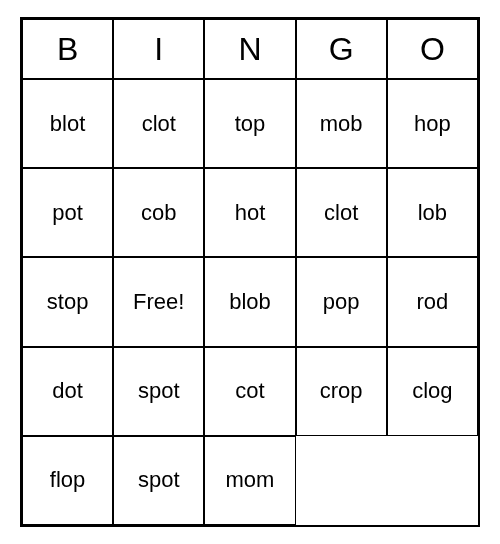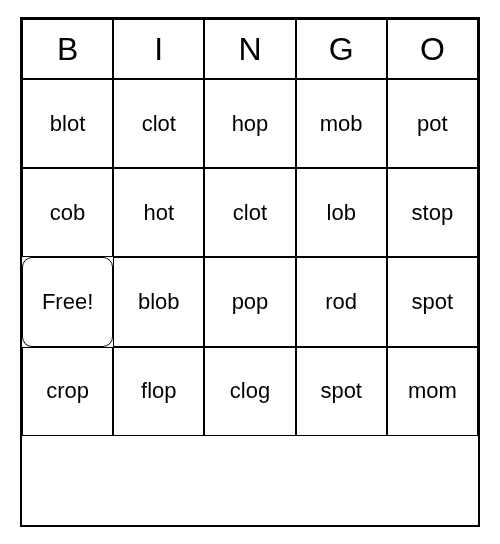--- a/index.html
+++ b/index.html
@@ -40,47 +40,49 @@
       border: 1px solid #000;
       display: flex;
       align-items: center;
       justify-content: center;
       font-size: 22px;
       text-align: right;
     }
 
     .free-cell {
       font-size: 22px;
-      border-radius: 10px;
     }
   </style>
 </head>
 <body>
 
 <div class="bingo-card">
 
   <div class="header-cell">B</div>
   <div class="header-cell">I</div>
   <div class="header-cell">N</div>
   <div class="header-cell">G</div>
   <div class="header-cell">O</div>
 
 <div class="cell">blot</div>
     <div class="cell">clot</div>
+    <div class="cell">top</div>
+    <div class="cell">mob</div>
     <div class="cell">hop</div>
-    <div class="cell">mob</div>
     <div class="cell">pot</div>
     <div class="cell">cob</div>
     <div class="cell">hot</div>
     <div class="cell">clot</div>
     <div class="cell">lob</div>
     <div class="cell">stop</div>
     <div class="cell free-cell">Free!</div>
     <div class="cell">blob</div>
     <div class="cell">pop</div>
     <div class="cell">rod</div>
+    <div class="cell">dot</div>
     <div class="cell">spot</div>
+    <div class="cell">cot</div>
     <div class="cell">crop</div>
+    <div class="cell">clog</div>
     <div class="cell">flop</div>
-    <div class="cell">clog</div>
     <div class="cell">spot</div>
     <div class="cell">mom</div>
   </div>
 
 </body></html>

